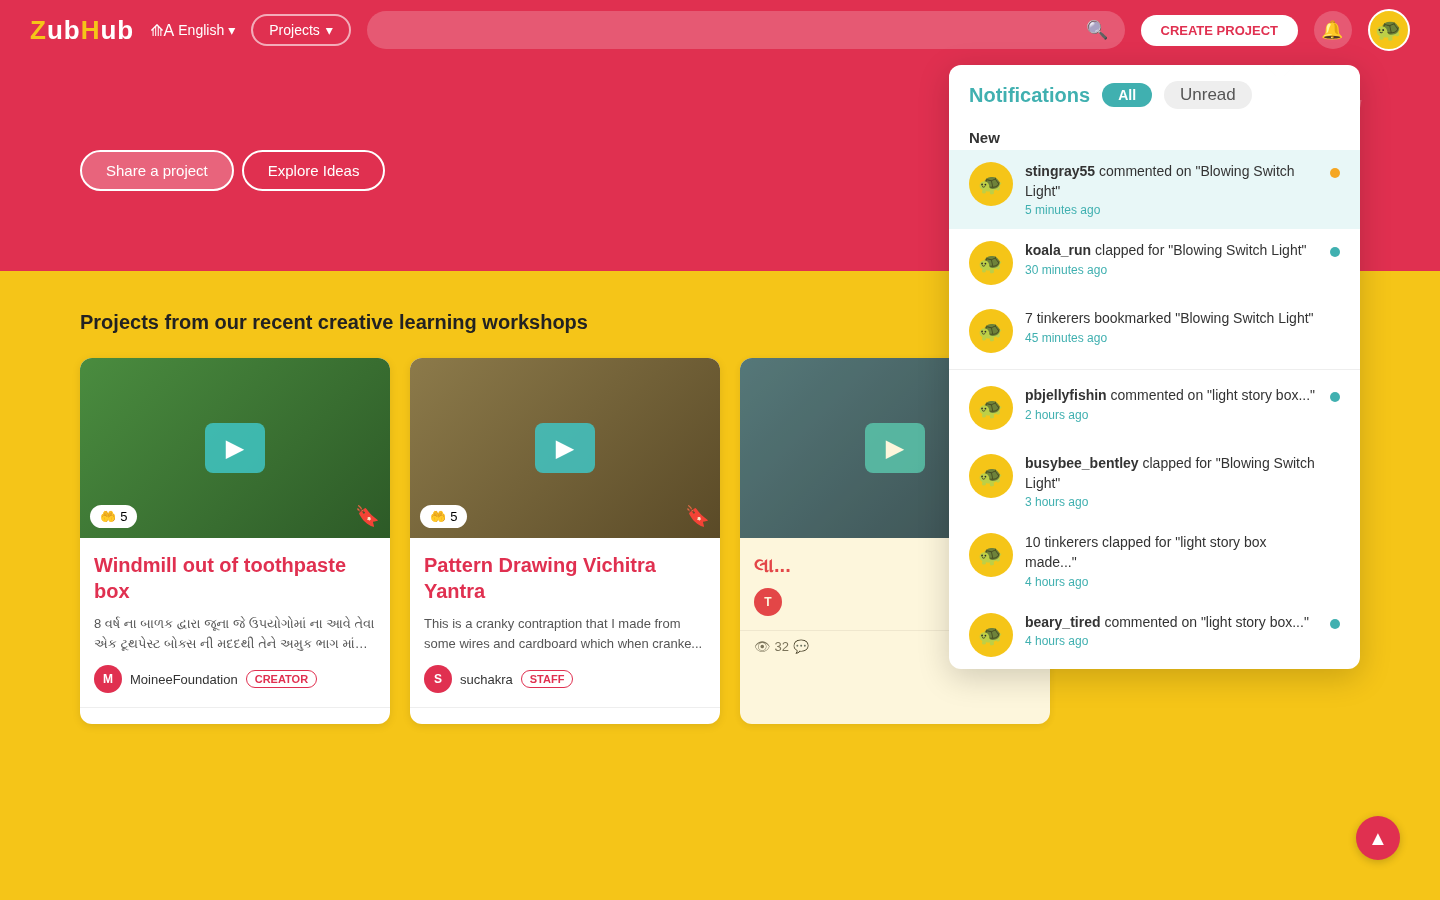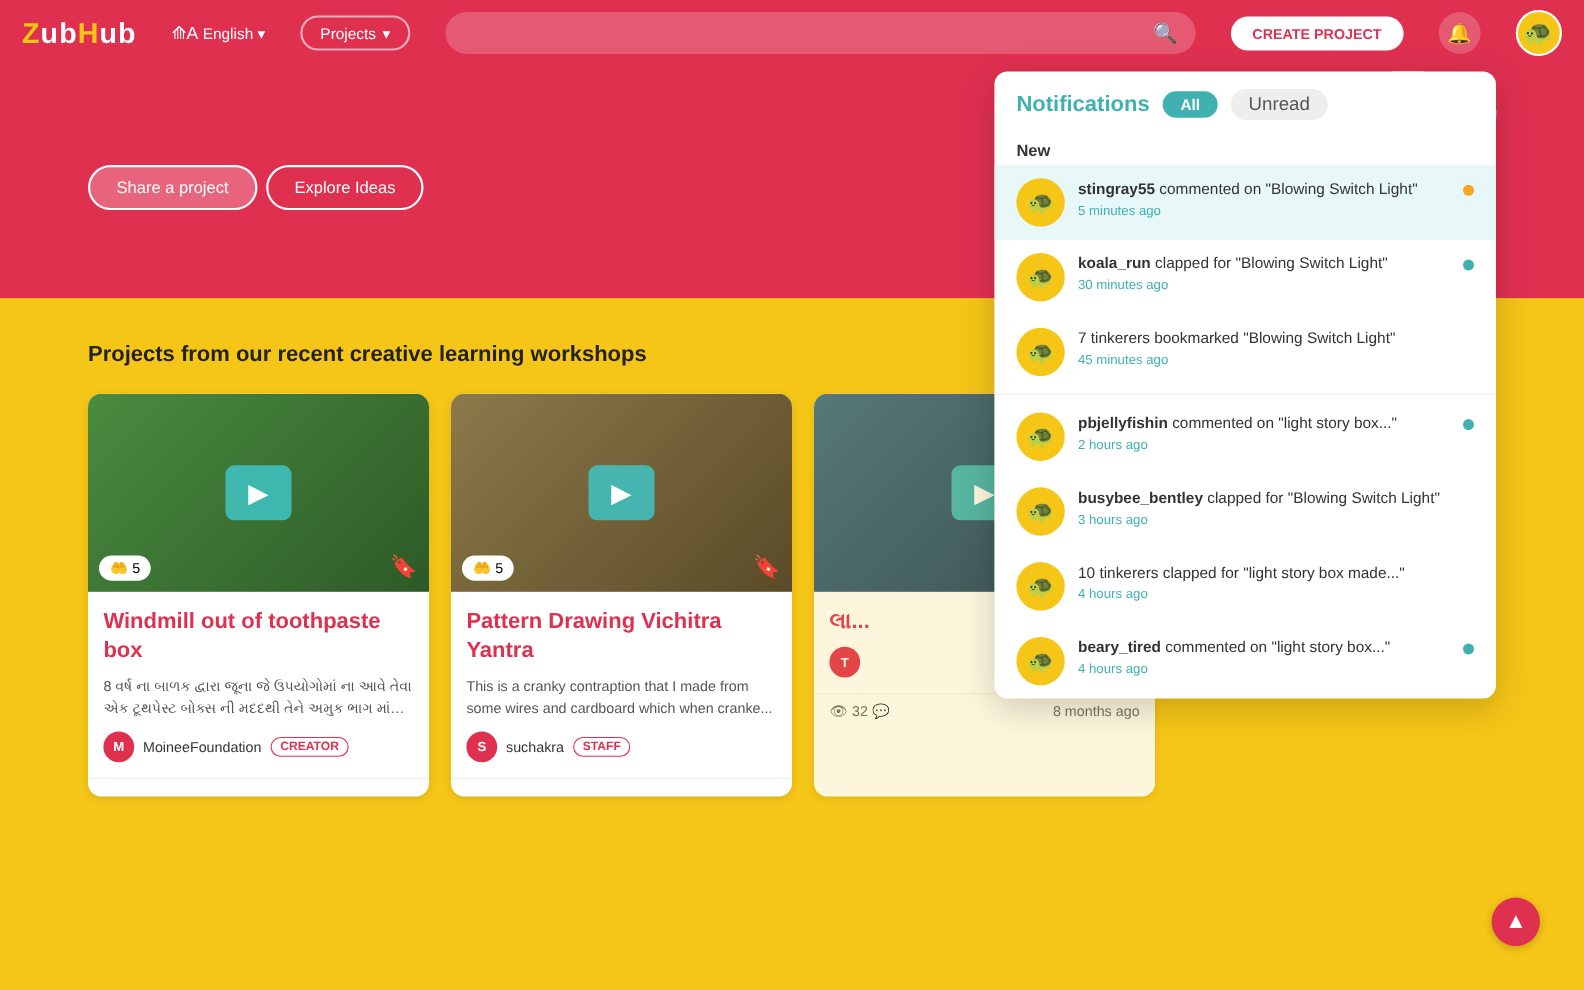--- a/index.html
+++ b/index.html
@@ -4,22 +4,22 @@
   <style>
     * { box-sizing: border-box; margin: 0; padding: 0; }
     body { font-family: 'Segoe UI', Arial, sans-serif; background: #f5c518; width: 1440px; min-height: 900px; overflow-x: hidden; }
 
     
     .header {
       background: #e03050;
       height: 60px;
       display: flex;
       align-items: center;
-      padding: 0 20px;
-      gap: 32px;
+      padding: 0 30px;
+      gap: 16px;
       position: relative;
       z-index: 10;
     }
     .logo {
       font-size: 26px;
       font-weight: 900;
       color: #fff;
       letter-spacing: 1px;
     }
     .logo span { color: #f5c518; }
@@ -239,21 +239,21 @@
       font-size: 13px;
       color: #666;
     }
     .stat { display: flex; align-items: center; gap: 4px; }
 
     
     .notif-panel {
       position: fixed;
       top: 65px;
       right: 80px;
-      width: 456px;
+      width: 411px;
       background: #fff;
       border-radius: 12px;
       box-shadow: 0 8px 32px rgba(0,0,0,0.18);
       z-index: 100;
       overflow: hidden;
     }
     .notif-panel::before {
       content: '';
       position: absolute;
       top: -10px;

